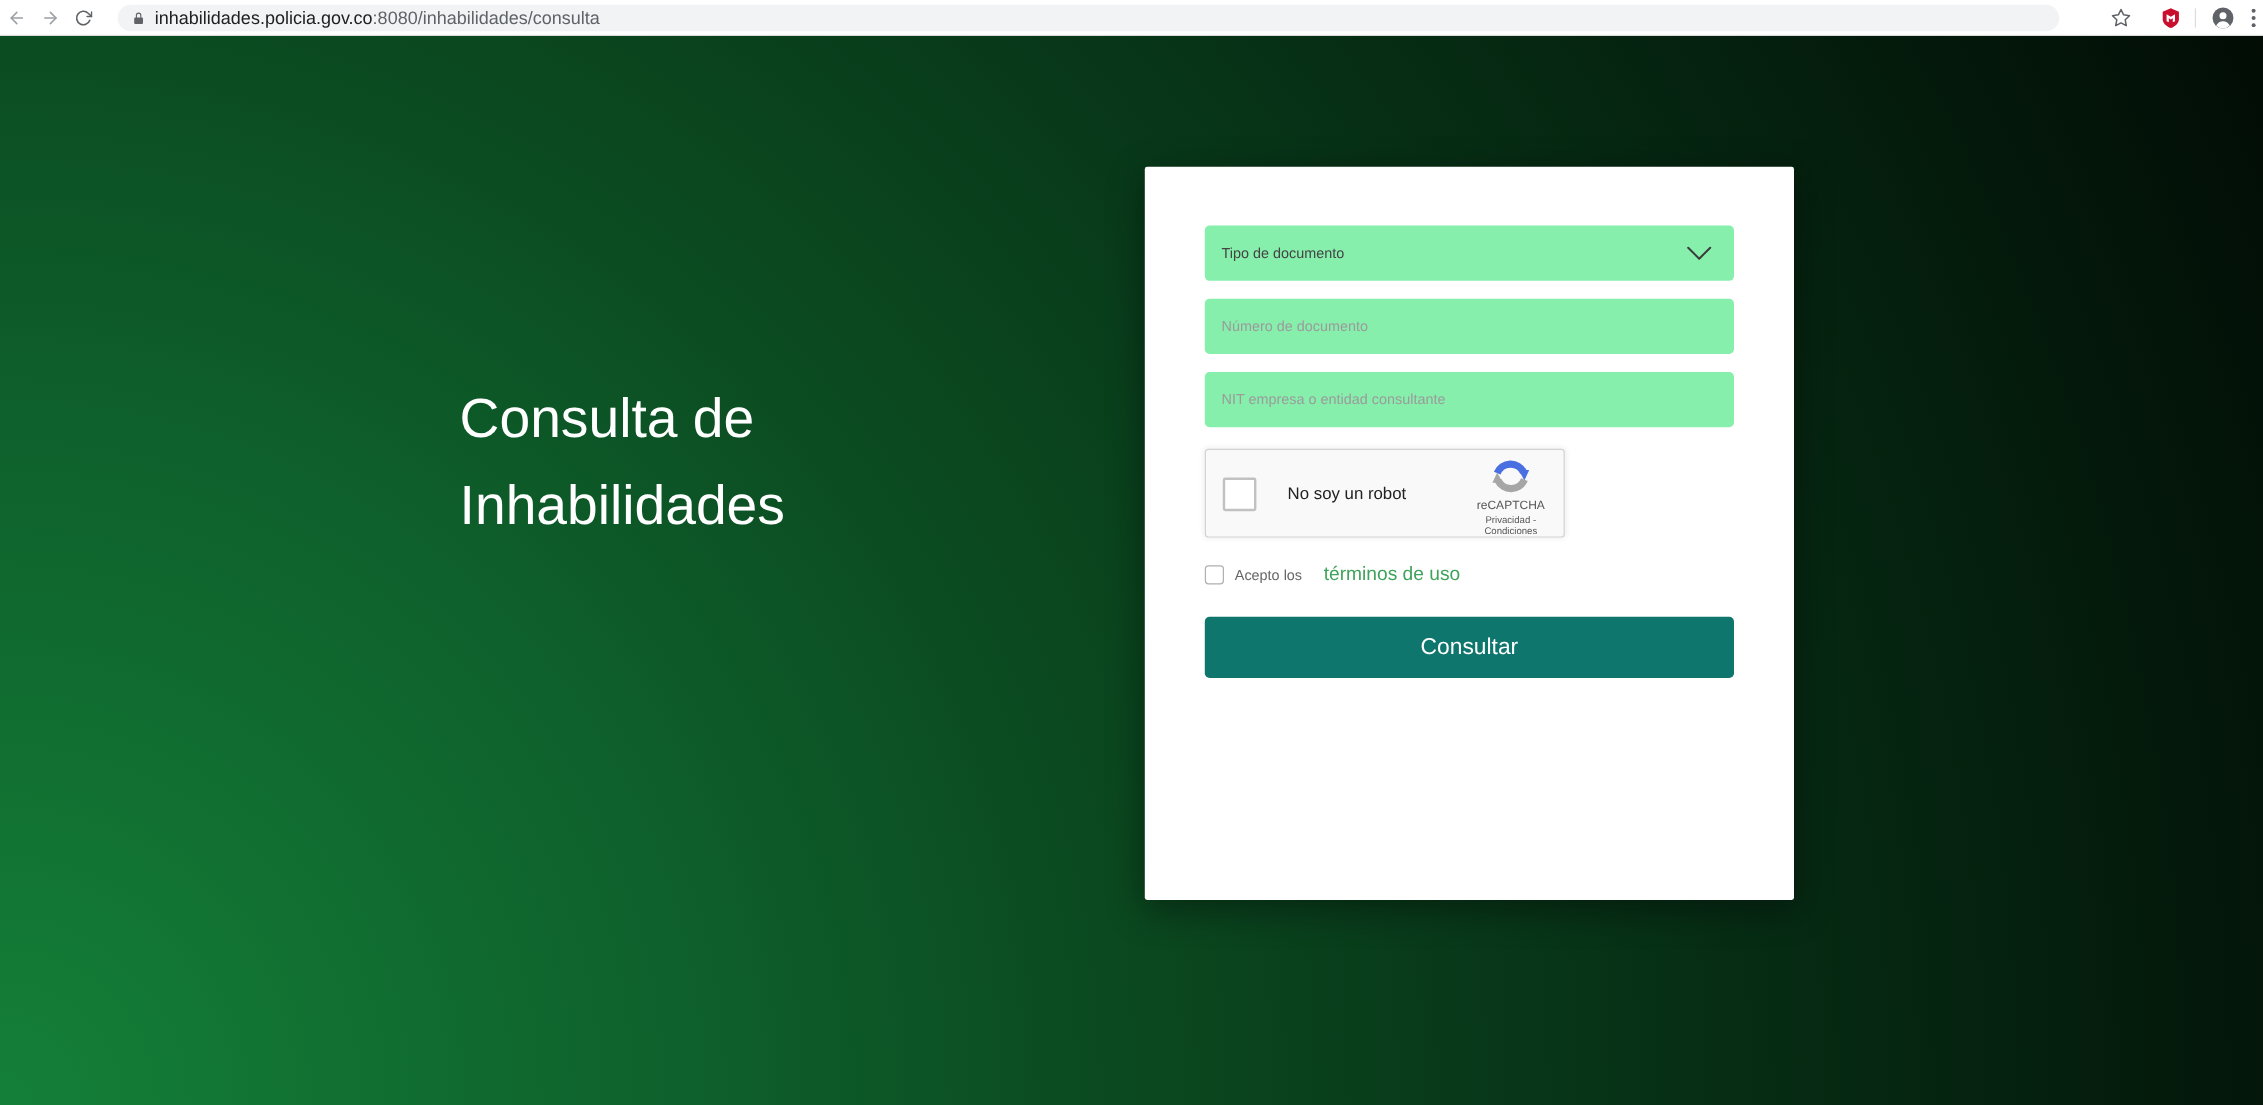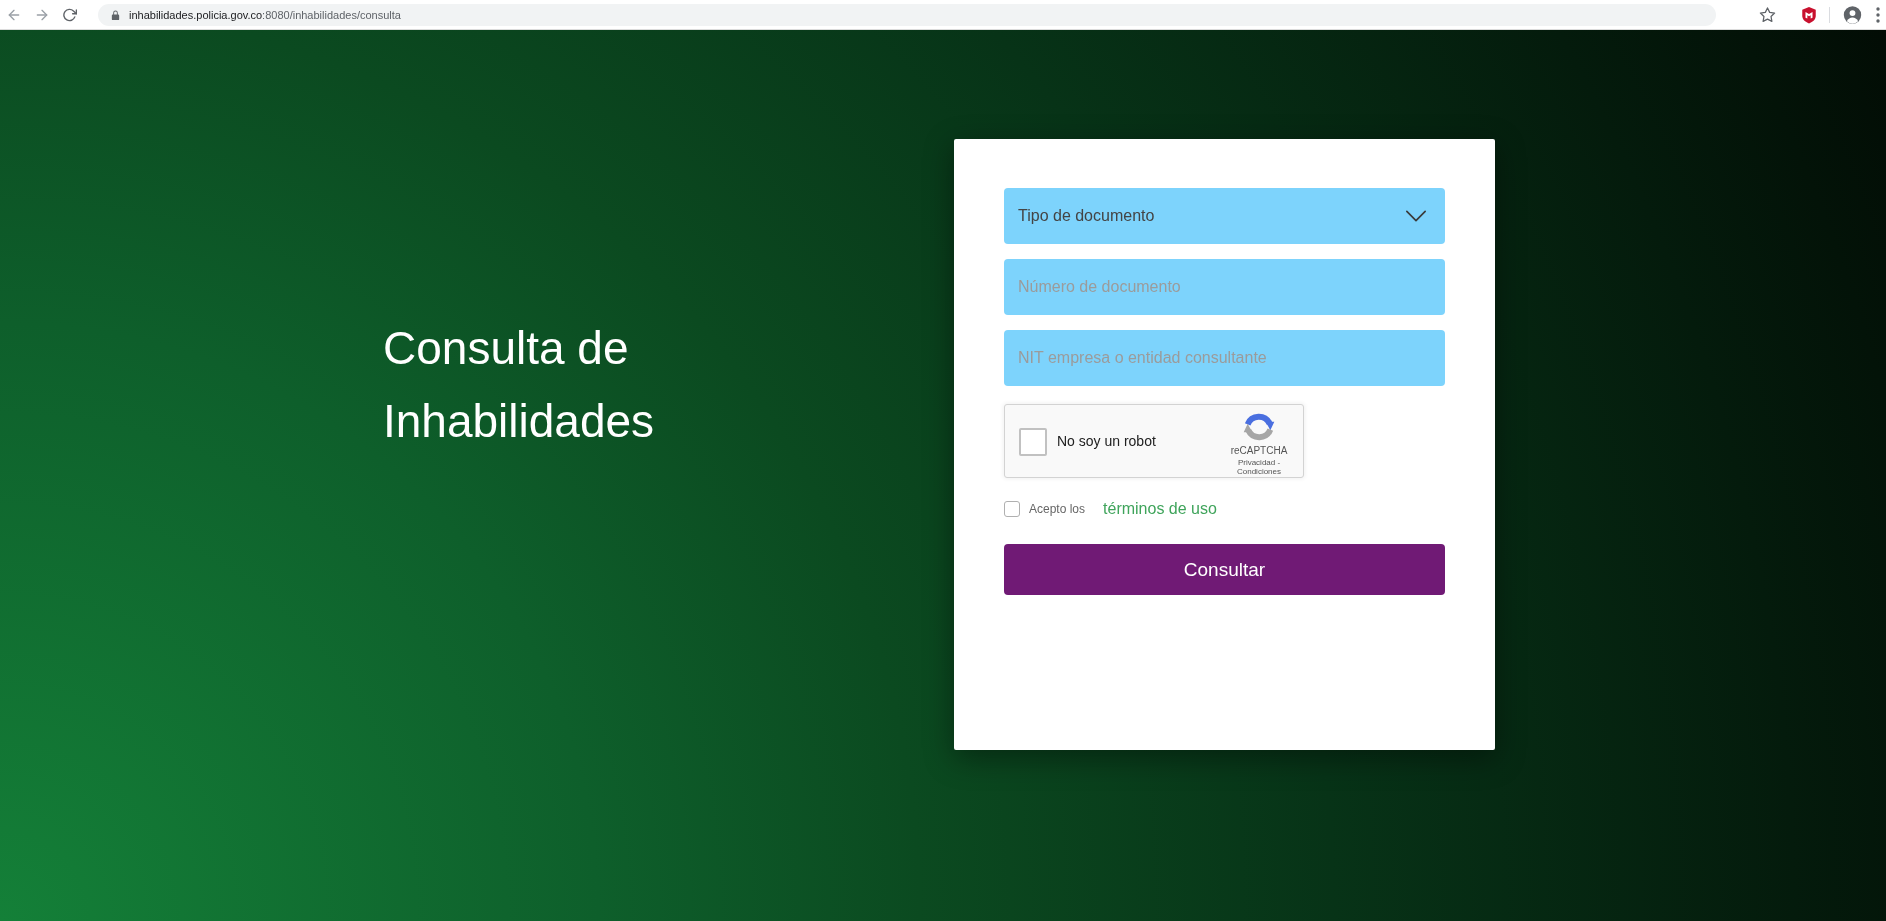--- a/index.html
+++ b/index.html
@@ -10,21 +10,21 @@
   .browser-bar { position:absolute; top:0; left:0; width:1886px; height:30px;
     background:#ffffff; border-bottom:1px solid #dcdcdc; }
   .nicon { position:absolute; top:50%; transform:translateY(-50%); display:inline-flex;
     align-items:center; justify-content:center; cursor:pointer; }
   .nicon svg { display:block; }
   .icon-back{ left:6px; } .icon-fwd{ left:34px; } .icon-refresh{ left:62px; }
   .omnibox { position:absolute; left:98px; top:4px; width:1618px; height:22px;
     background:#f1f3f4; border-radius:11px; display:flex; align-items:center;
     padding:0 12px; cursor:text; }
   .omnibox .lock { display:inline-flex; margin-right:8px; }
-  .url { font-size:11px; color:#202124; white-space:nowrap; }
+  .url { font-size:15px; color:#202124; white-space:nowrap; }
   .url .path { color:#5f6368; }
   .right-icons span { position:absolute; top:50%; transform:translateY(-50%);
     display:inline-flex; align-items:center; justify-content:center; cursor:pointer; }
   .icon-star{ left:1759px; } .icon-mcafee{ left:1800px; }
   .toolbar-sep{ left:1829px; width:1px; height:16px; background:#dadce0; cursor:default; }
   .icon-avatar{ left:1843px; } .icon-dots{ left:1876px; }
 
   
   .page { position:absolute; top:30px; left:0; width:1886px; height:891px;
     background:radial-gradient(circle 2300px at 0% 100%,
@@ -35,49 +35,49 @@
   .hero h1 { width:440px; font-size:46px; line-height:73px; font-weight:400;
     color:#ffffff; letter-spacing:0; }
   .hero .sub { margin-top:39px; font-size:20px; line-height:31px; color:#ccd9cc;
     font-weight:400; }
   .hero .sub span { display:block; }
 
   
   .card { position:absolute; left:954px; top:109px; width:541px; height:611px;
     background:#ffffff; border-radius:2px; padding:49px 50px 0 50px;
     box-shadow:0 8px 30px rgba(0,0,0,0.40); }
-  .field { width:441px; height:56px; background:#7dd3fc; border:none; outline:none;
-    border-radius:4px; padding:0 14px; font-size:16px; color:#444444;
+  .field { width:441px; height:46px; background:#86efac; border:none; outline:none;
+    border-radius:4px; padding:0 14px; font-size:12px; color:#444444;
     font-family:"Liberation Sans", sans-serif; display:block; margin-bottom:15px; }
   .field::placeholder { color:#9b9b9b; opacity:1; }
   .select { display:flex; align-items:center; justify-content:space-between;
     cursor:pointer; }
   .select .chev { display:inline-flex; margin-right:4px; }
 
   .recaptcha { position:relative; width:300px; height:74px; background:#f9f9f9;
     border:1px solid #d3d3d3; border-radius:3px; margin-top:18px;
     box-shadow:0 0 4px 1px rgba(0,0,0,0.06); }
   .rc-box { position:absolute; left:14px; top:23px; width:28px; height:28px;
     background:#ffffff; border:2px solid #c1c1c1; border-radius:2px; cursor:pointer; }
-  .rc-label { position:absolute; left:52px; top:28px; font-size:14px; color:#212121; }
+  .rc-label { position:absolute; left:68px; top:28px; font-size:14px; color:#212121; }
   .rc-right { position:absolute; right:8px; top:6px; width:72px; text-align:center; }
   .rc-logo { display:inline-flex; }
   .rc-brand { display:block; font-size:10px; color:#555555; margin-top:-2px; }
   .rc-privacy { display:block; font-size:8px; color:#555555; margin-top:2px;
     cursor:pointer; }
 
   .terms { display:flex; align-items:center; margin-top:22px; }
   .cb { width:16px; height:16px; border:1px solid #b0b0b0; border-radius:3px;
     background:#ffffff; cursor:pointer; flex:0 0 auto; }
   .terms-text { margin-left:9px; font-size:12px; color:#666666; }
   .terms-link { margin-left:18px; font-size:16px; color:#3fa45b; text-decoration:none;
     cursor:pointer; }
 
   .submit { display:block; width:441px; height:51px; margin-top:26px; border:none;
-    border-radius:4px; background:#701a75; color:#ffffff; font-size:19px;
+    border-radius:4px; background:#0f766e; color:#ffffff; font-size:19px;
     font-family:"Liberation Sans", sans-serif; cursor:pointer; }
 </style>
 </head>
 <body>
 
 <div class="stage">
 
   <header class="browser-bar">
     <span class="nicon icon-back">
       <svg width="16" height="16" viewBox="0 0 24 24" fill="none" stroke="#9aa0a6" stroke-width="2" stroke-linecap="round" stroke-linejoin="round">

